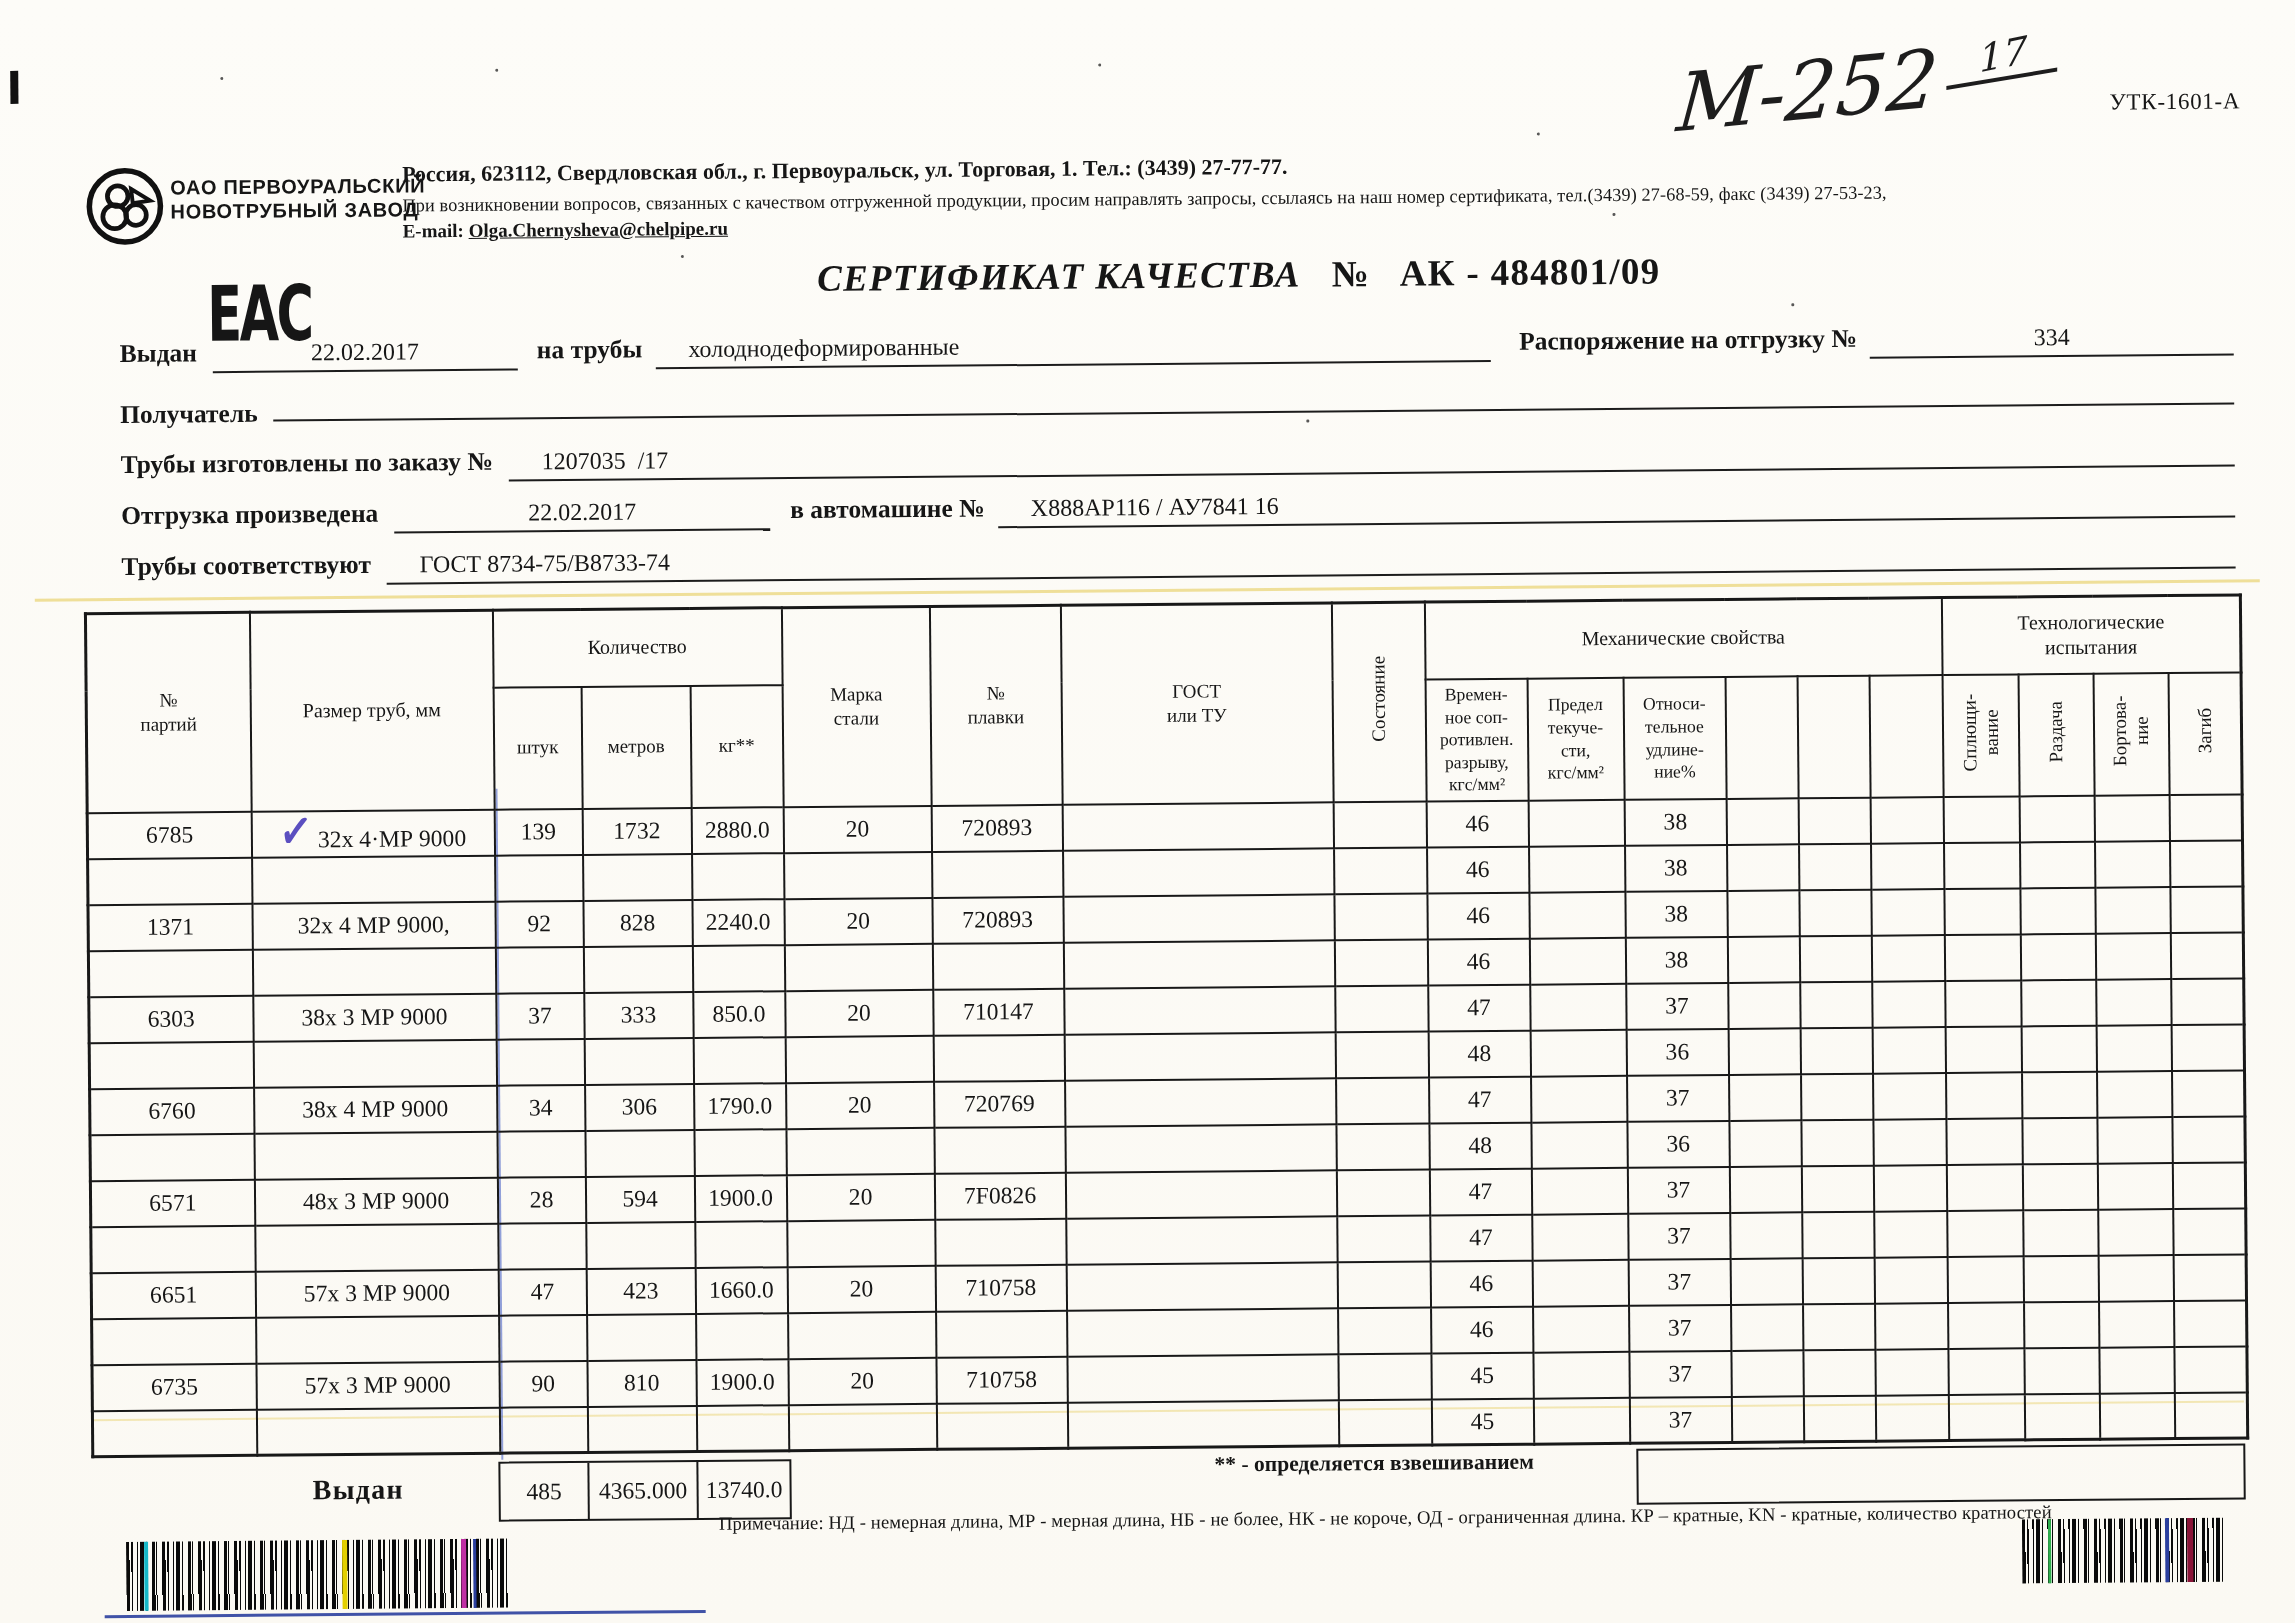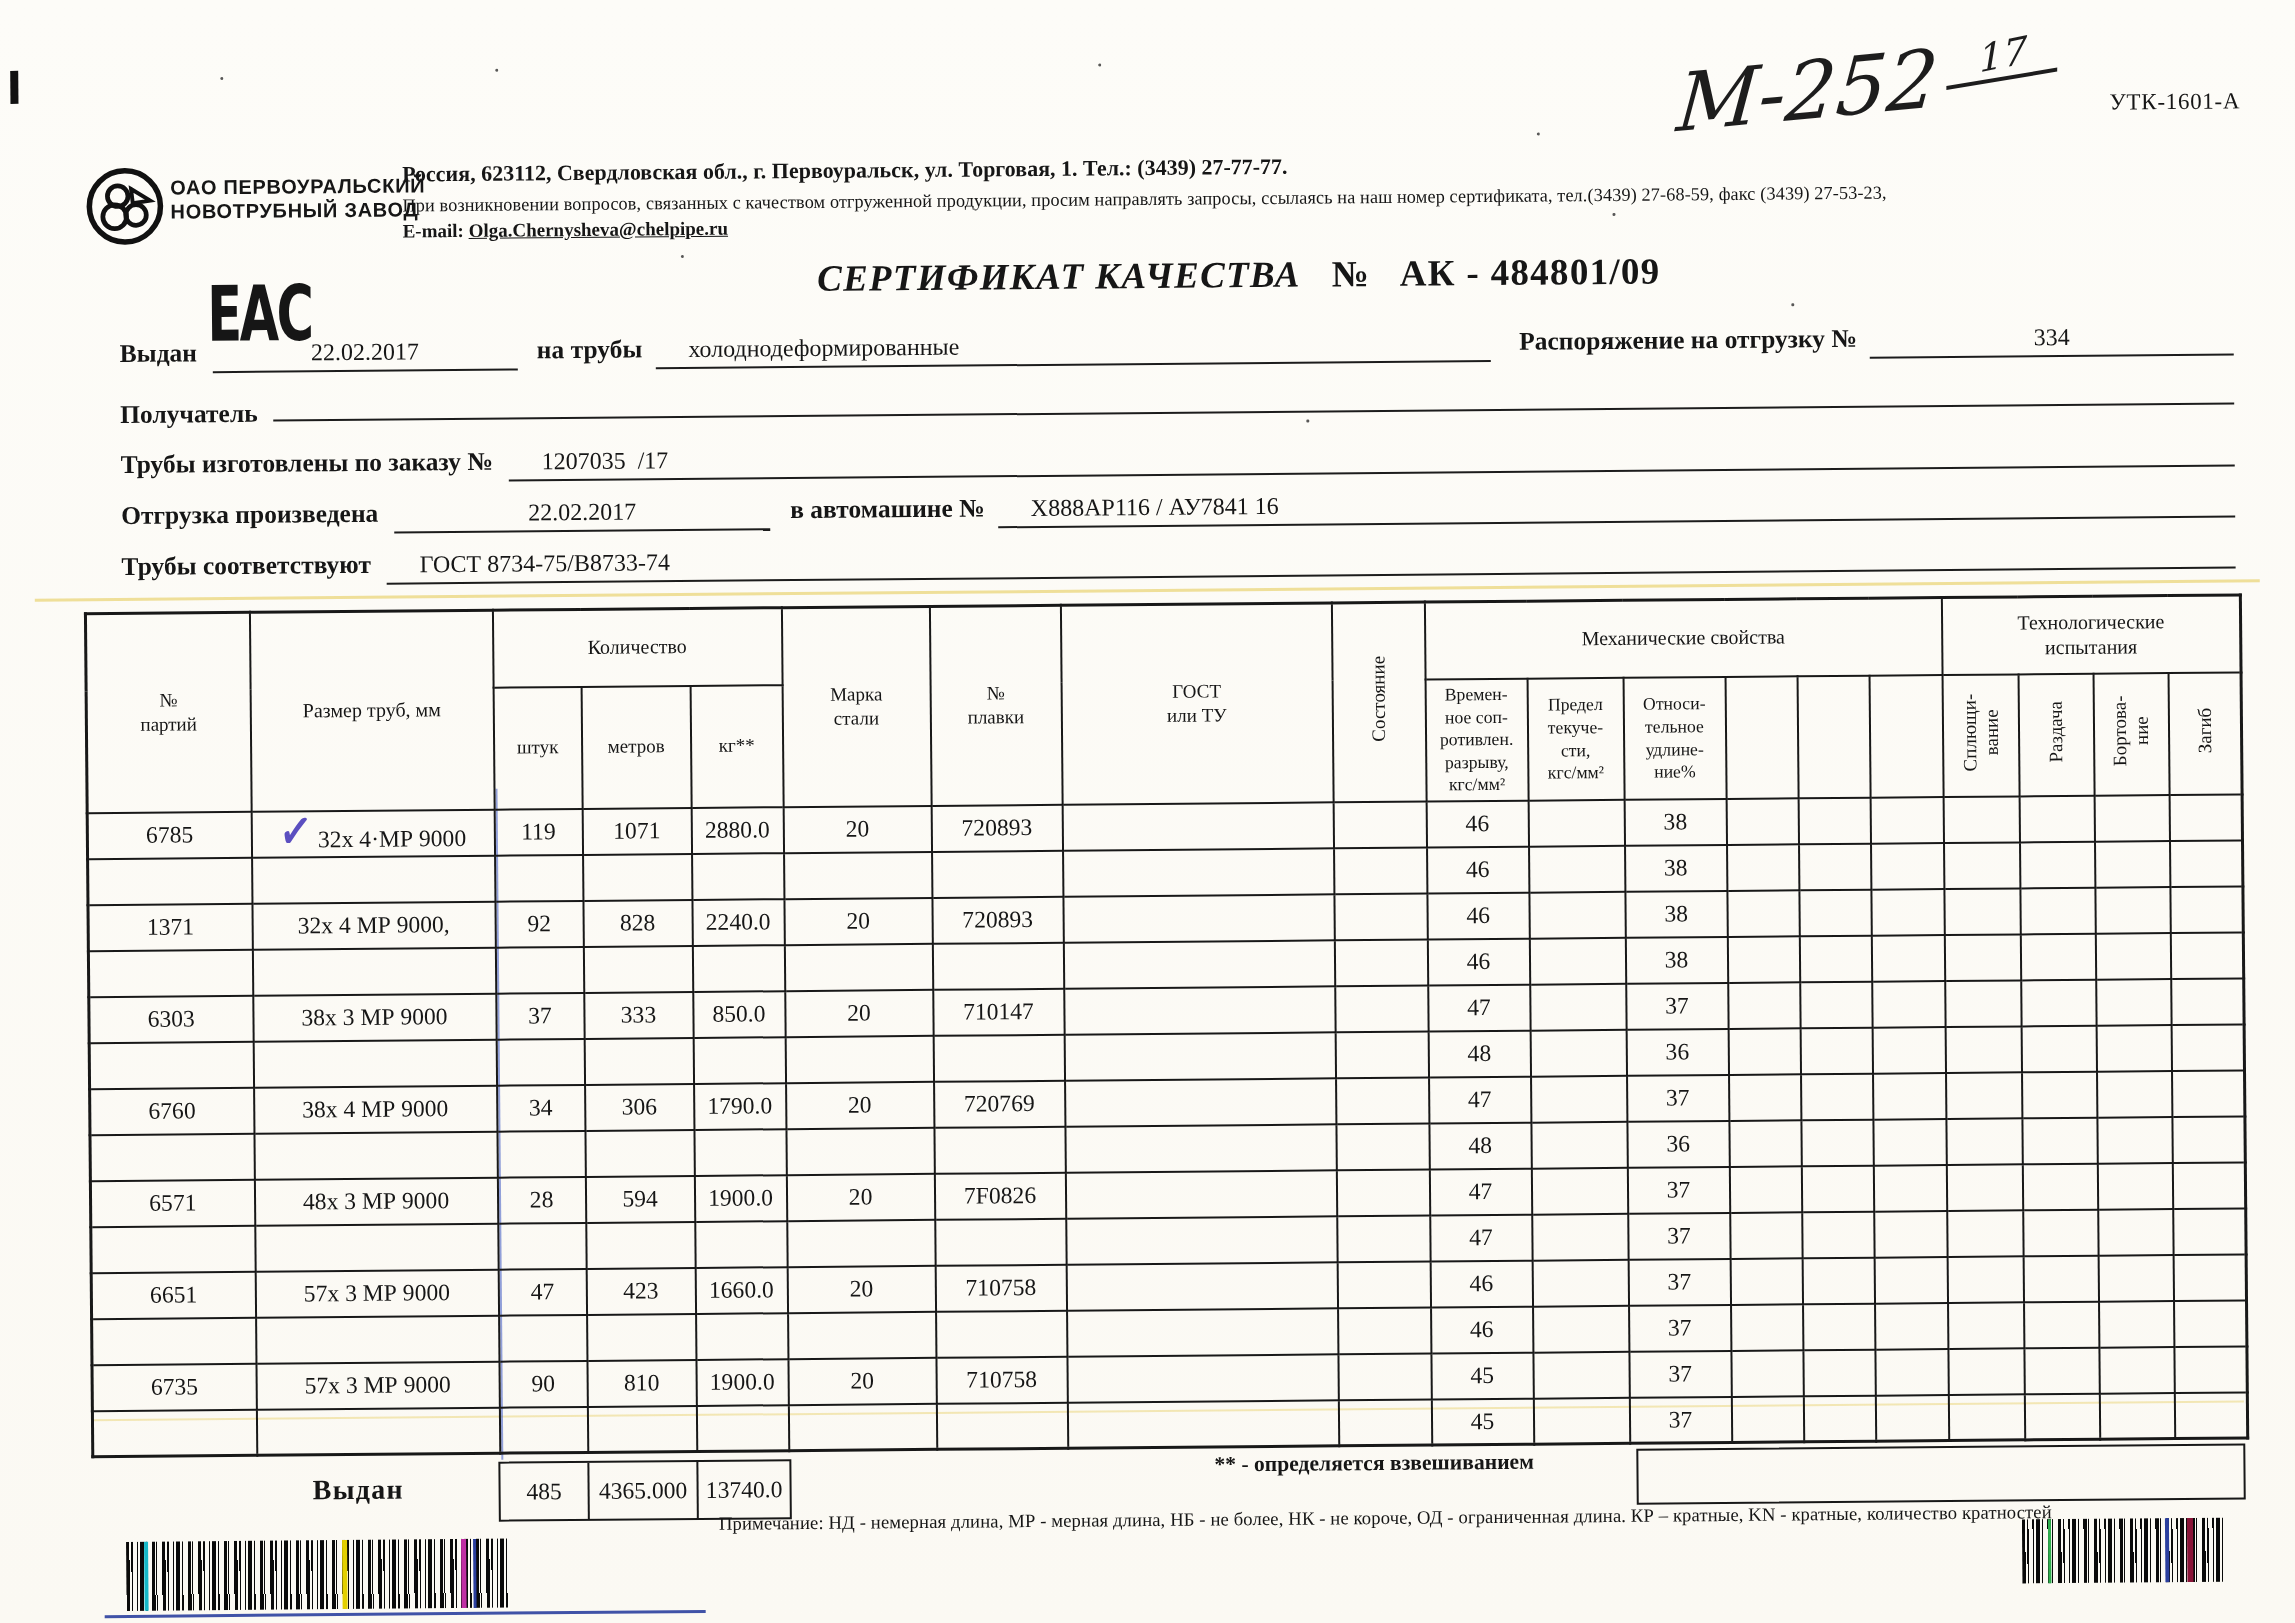--- a/index.html
+++ b/index.html
@@ -240,22 +240,22 @@
         <th class="vert"><span>Раздача</span></th>
         <th class="vert"><span>Бортова-
 ние</span></th>
         <th class="vert"><span>Загиб</span></th>
       </tr>
     </thead>
     <tbody id="tbody">
           <tr>
             <td>6785</td>
             <td><span class="check">✓</span><span>32x 4·МР 9000</span></td>
-            <td>119</td>
-            <td>1071</td>
+            <td>139</td>
+            <td>1732</td>
             <td>2880.0</td>
             <td>20</td>
             <td>720893</td>
             <td></td>
             <td></td>
             <td>46</td>
             <td></td>
             <td>38</td>
             <td></td>
             <td></td>

